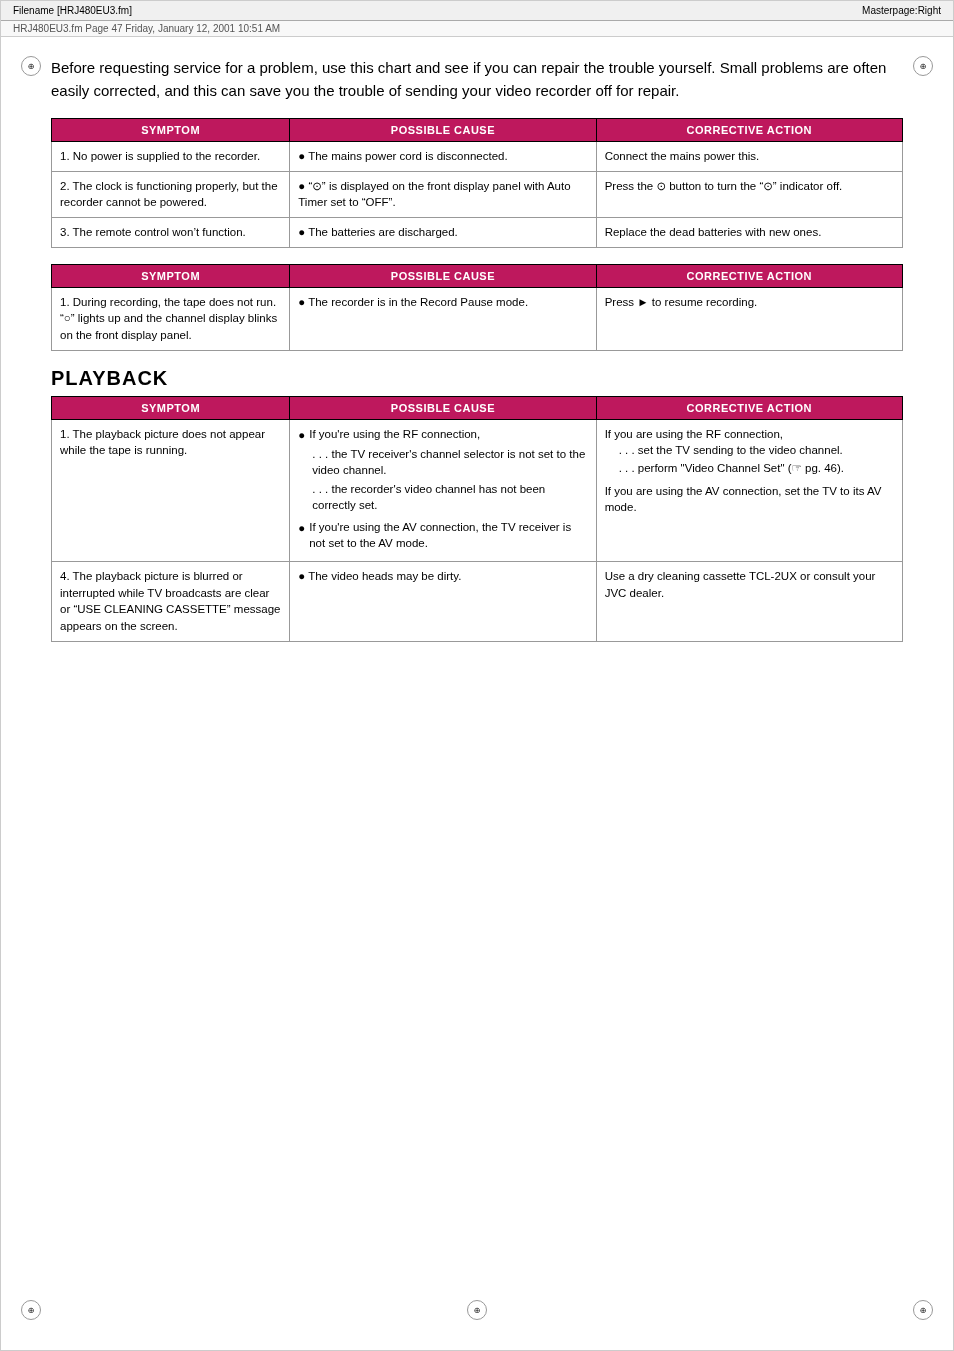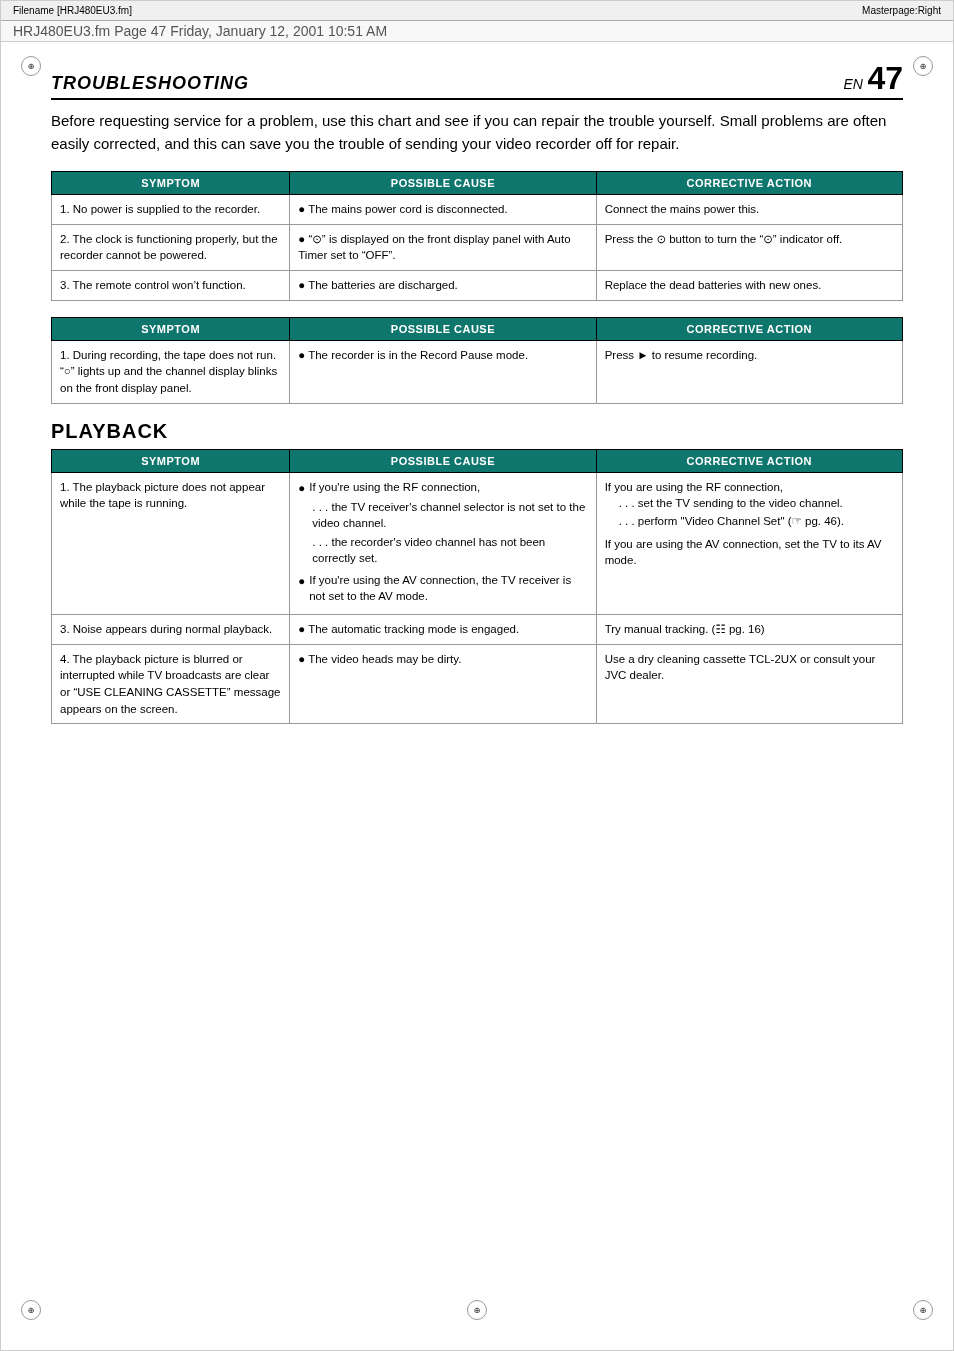--- a/index.html
+++ b/index.html
@@ -26,21 +26,21 @@
       display: flex;
       justify-content: space-between;
       align-items: flex-end;
       border-bottom: 1px solid #aaa;
       padding: 4px 12px;
       font-size: 10px;
       background: #f0f0f0;
     }
 
     .header-sub {
-      font-size: 14px;
+      font-size: 10px;
       color: #555;
       padding: 2px 12px;
       border-bottom: 1px solid #ccc;
       background: #f8f8f8;
     }
 
     
     .content {
       padding: 20px 50px 30px 50px;
     }
@@ -106,21 +106,21 @@
 
     
     .trouble-table {
       width: 100%;
       border-collapse: collapse;
       margin-bottom: 16px;
       font-size: 11.5px;
     }
 
     .trouble-table th {
-      background: #0f766e;
+      background: #be185d;
       color: #fff;
       font-weight: bold;
       font-size: 11px;
       letter-spacing: 0.5px;
       text-align: center;
       padding: 5px 8px;
       border: 1px solid #000;
     }
 
     .trouble-table td {
@@ -171,27 +171,20 @@
   <div class="header-sub">HRJ480EU3.fm  Page 47  Friday, January 12, 2001  10:51 AM</div>
 
   <div class="corner-mark corner-tl">⊕</div>
   <div class="corner-mark corner-tr">⊕</div>
   <div class="corner-mark corner-bl">⊕</div>
   <div class="corner-mark corner-br">⊕</div>
   <div class="corner-mark corner-bm">⊕</div>
 
   <div class="content">
 
-    <div class="page-title-row">
-      <span class="page-title-text">TROUBLESHOOTING</span>
-      <span class="page-number-block">
-        <span style="font-size:14px; font-style:italic; font-weight:normal;">EN</span>
-        <span class="page-number-big">47</span>
-      </span>
-    </div>
 
     <p class="intro-text">Before requesting service for a problem, use this chart and see if you can repair the trouble yourself. Small problems are often easily corrected, and this can save you the trouble of sending your video recorder off for repair.</p>
 
     <table class="trouble-table">
       <thead>
         <tr>
           <th>SYMPTOM</th>
           <th>POSSIBLE CAUSE</th>
           <th>CORRECTIVE ACTION</th>
         </tr>
@@ -261,25 +254,20 @@
           </td>
           <td>
             <div>If you are using the RF connection,</div>
             <div class="sub-indent">. . . set the TV sending to the video channel.</div>
             <div class="sub-indent">. . . perform "Video Channel Set" (☞ pg. 46).</div>
             <div style="margin-top:6px;">If you are using the AV connection, set the TV to its AV mode.</div>
           </td>
         </tr>
 
 
-        <tr>
-          <td>3.  Noise appears during normal playback.</td>
-          <td>● The automatic tracking mode is engaged.</td>
-          <td>Try manual tracking. (☷ pg. 16)</td>
-        </tr>
 
         <tr>
           <td>4.  The playback picture is blurred or interrupted while TV broadcasts are clear or “USE CLEANING CASSETTE” message appears on the screen.</td>
           <td>● The video heads may be dirty.</td>
           <td>Use a dry cleaning cassette TCL-2UX or consult your JVC dealer.</td>
         </tr>
       </tbody>
     </table>
 
   </div>

